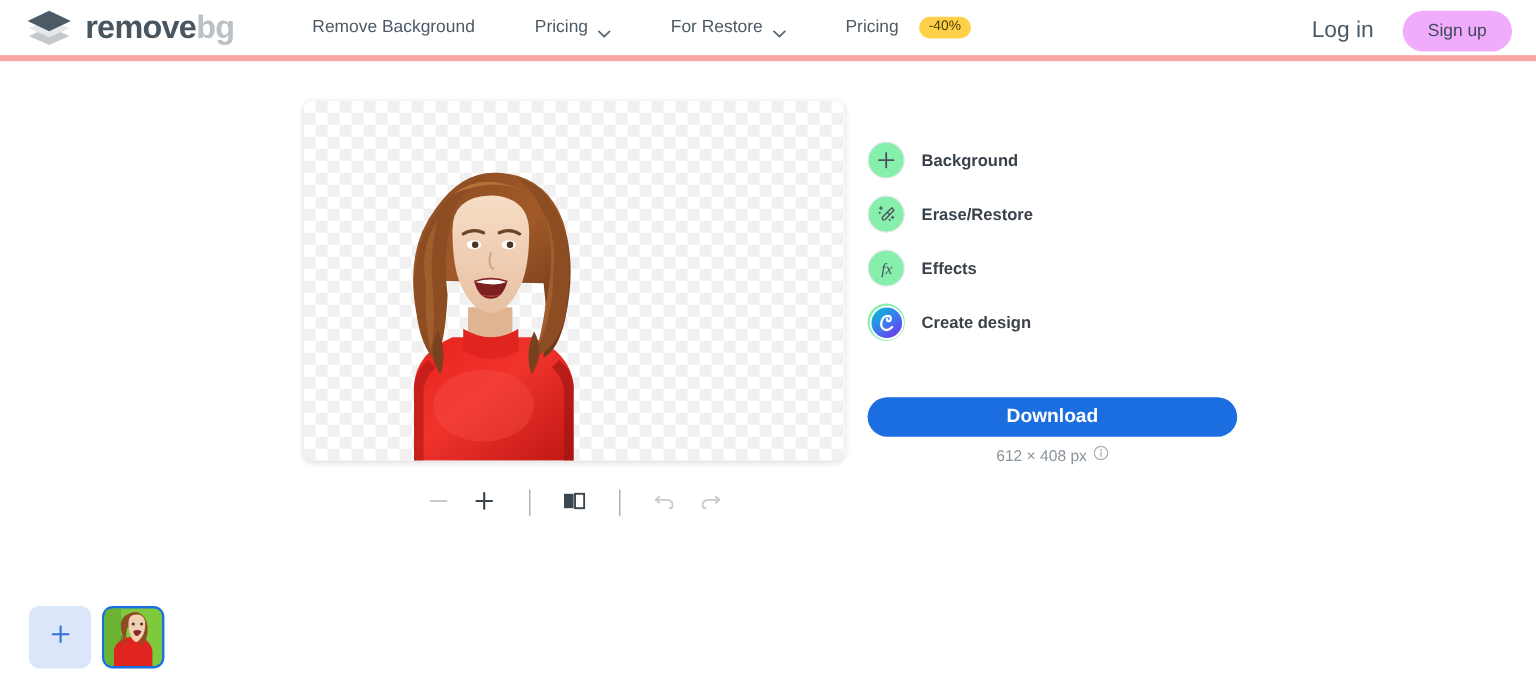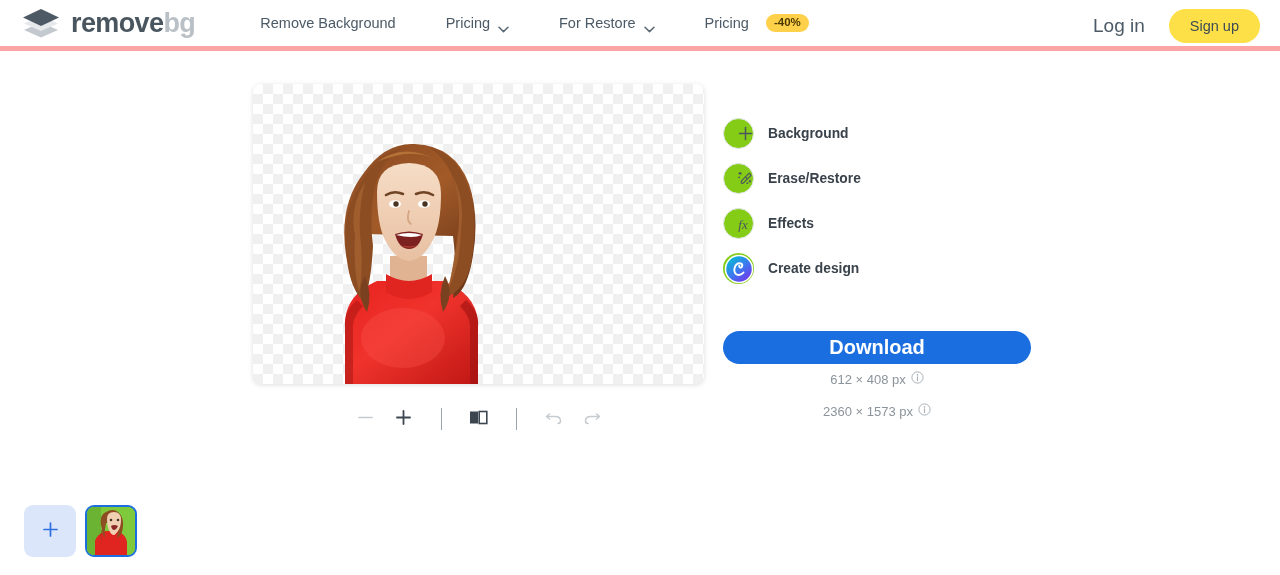--- a/index.html
+++ b/index.html
@@ -55,21 +55,21 @@
   }
   .chev {
     width: 11px; height: 7px;
     display: inline-block;
     flex: none;
   }
   .badge {
     background: #ffd04a;
     color: #4b3a00;
     font-size: 11.5px;
-    font-weight: bold;
+    font-weight: normal;
     border-radius: 999px;
     padding: 3px 8px 4px;
     margin-left: 9px;
     line-height: 1;
   }
   .header-right {
     position: absolute;
     right: 20px;
     top: 0;
     height: 51px;
@@ -78,21 +78,21 @@
     gap: 24px;
   }
   .login-link {
     font-size: 19px;
     color: #4b5a66;
     cursor: pointer;
   }
   .signup-btn {
     font-size: 14.5px;
     color: #3c4b57;
-    background: #fde047;
+    background: #f0abfc;
     border-radius: 999px;
     padding: 9px 21px;
     cursor: pointer;
     border: none;
     font-family: inherit;
   }
 
   
   .main {
     position: relative;
@@ -164,39 +164,39 @@
     display: flex;
     align-items: center;
     gap: 14px;
     height: 45px;
     cursor: pointer;
   }
   .tool-ico {
     width: 31px; height: 31px;
     border-radius: 50%;
     border: 1px solid #e4e6e9;
-    background: #84cc16;
-    display: flex; align-items: center; justify-content: flex-end;
+    background: #86efac;
+    display: flex; align-items: center; justify-content: center;
     flex: none;
   }
   .tool-ico.canva { border: none; }
   .tool-label {
     font-size: 13.8px;
     color: #39424a;
     font-weight: bold;
   }
 
   .dl-wrap { margin-top: 40px; }
   .dl-btn {
     display: block;
     width: 308px;
     height: 33px;
     background: #1a6ee0;
     color: #ffffff;
-    font-size: 20px;
+    font-size: 16px;
     font-weight: bold;
     border-radius: 999px;
     border: none;
     cursor: pointer;
     font-family: inherit;
     line-height: 33px;
     text-align: center;
     padding: 0;
   }
   .dl-btn.hd {
@@ -465,30 +465,20 @@
         <span>612 × 408 px</span>
         <span>
           <svg width="13" height="13" viewBox="0 0 13 13">
               <circle cx="6.5" cy="6.5" r="5.6" fill="none" stroke="#a8b0b7" stroke-width="1"></circle>
               <circle cx="6.5" cy="3.9" r="0.8" fill="#a8b0b7"></circle>
               <line x1="6.5" y1="5.7" x2="6.5" y2="9.4" stroke="#a8b0b7" stroke-width="1.1" stroke-linecap="round"></line>
             </svg>
         </span>
       </div>
 
-      <div class="dl-size">
-        <span>2360 × 1573 px</span>
-        <span>
-          <svg width="13" height="13" viewBox="0 0 13 13">
-              <circle cx="6.5" cy="6.5" r="5.6" fill="none" stroke="#a8b0b7" stroke-width="1"></circle>
-              <circle cx="6.5" cy="3.9" r="0.8" fill="#a8b0b7"></circle>
-              <line x1="6.5" y1="5.7" x2="6.5" y2="9.4" stroke="#a8b0b7" stroke-width="1.1" stroke-linecap="round"></line>
-            </svg>
-        </span>
-      </div>
     </div>
   </div>
 
   <div class="thumbs">
     <div class="thumb-add">
       <span>
         <svg width="17" height="17" viewBox="0 0 17 17">
             <line x1="2" y1="8.5" x2="15" y2="8.5" stroke="#2f6fe0" stroke-width="1.7" stroke-linecap="round"></line>
             <line x1="8.5" y1="2" x2="8.5" y2="15" stroke="#2f6fe0" stroke-width="1.7" stroke-linecap="round"></line>
           </svg>

